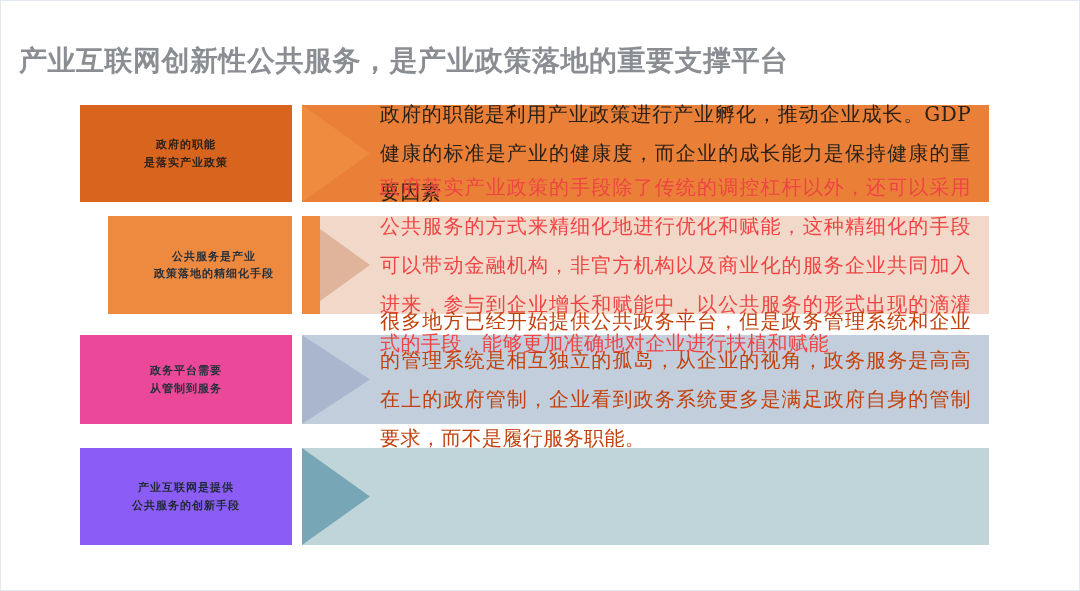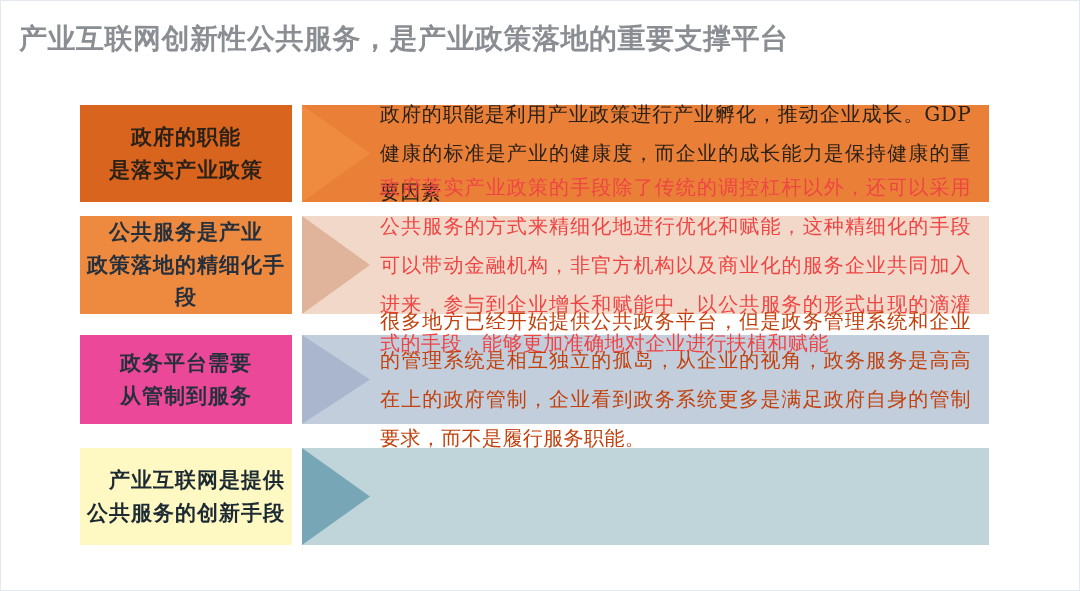--- a/index.html
+++ b/index.html
@@ -58,21 +58,21 @@
     height: 100%;
     box-sizing: border-box;
     display: flex;
     align-items: center;
     justify-content: center;
     text-align: center;
     z-index: 3;
   }
   .row-label-text {
     font-family: "DejaVu Serif", "Liberation Serif", serif;
-    font-size: 21px;
+    font-size: 11px;
     font-weight: bold;
     line-height: 1.55;
     letter-spacing: 1px;
     white-space: pre-line;
     color: #26303c;
   }
 
   
   .row-gap {
     position: absolute;
@@ -124,21 +124,21 @@
     color: #2a2f35;
     text-align: justify;
     margin: 0;
   }
 </style>
 </head>
 <body>
 
 <div class="slide" style="background: rgb(255, 255, 255); border-color: rgb(228, 232, 240);">
 
-  <div class="slide-title" style="color: rgb(138, 142, 147);">产业互联网创新性公共服务，是产业政策落地的重要支撑平台</div>
+  <div class="slide-title" style="color: rgb(138, 142, 147); margin-top: 22px;">产业互联网创新性公共服务，是产业政策落地的重要支撑平台</div>
 
   <div class="rows">
 
     <div class="row" id="row-0" style="top: 104px; height: 97px;">
       <div class="row-body" style="background: rgb(234, 128, 56);"></div>
       <div class="row-arrow">
         <svg viewBox="0 0 68 100" preserveAspectRatio="none" aria-hidden="true">
           <polygon points="0,0 68,50 0,100" fill="#ef8b3e"></polygon>
         </svg>
       </div>
@@ -152,21 +152,21 @@
       </div>
     </div>
 
     <div class="row" id="row-1" style="top: 215px; height: 98px;">
       <div class="row-body" style="background: rgb(241, 216, 200);"></div>
       <div class="row-arrow">
         <svg viewBox="0 0 68 100" preserveAspectRatio="none" aria-hidden="true">
           <polygon points="0,0 68,50 0,100" fill="#e0b49a"></polygon>
         </svg>
       </div>
-      <div class="row-label" style="background: rgb(237, 138, 63);">
+      <div class="row-label" style="background: rgb(237, 138, 63); margin-left: 28px;">
         <span class="row-label-text" style="color: rgb(38, 48, 60);">公共服务是产业
 政策落地的精细化手段</span>
       </div>
       <div class="row-gap"></div>
       <div class="row-text">
         <p class="row-text-p" style="color: #ef4444;">政府落实产业政策的手段除了传统的调控杠杆以外，还可以采用公共服务的方式来精细化地进行优化和赋能，这种精细化的手段可以带动金融机构，非官方机构以及商业化的服务企业共同加入进来，参与到企业增长和赋能中，以公共服务的形式出现的滴灌式的手段，能够更加准确地对企业进行扶植和赋能</p>
       </div>
     </div>
 
     <div class="row" id="row-2" style="top: 334px; height: 89px;">
@@ -186,21 +186,21 @@
       </div>
     </div>
 
     <div class="row" id="row-3" style="top: 447px; height: 97px;">
       <div class="row-body" style="background: rgb(192, 213, 218);"></div>
       <div class="row-arrow">
         <svg viewBox="0 0 68 100" preserveAspectRatio="none" aria-hidden="true">
           <polygon points="0,0 68,50 0,100" fill="#77a6b7"></polygon>
         </svg>
       </div>
-      <div class="row-label" style="background: #fef9c3; text-align: right;">
+      <div class="row-label" style="background: #8b5cf6;">
         <span class="row-label-text" style="color: rgb(30, 42, 51);">产业互联网是提供
 公共服务的创新手段</span>
       </div>
       <div class="row-gap"></div>
     </div>
 
   </div>
 </div>
 
 </body></html>

